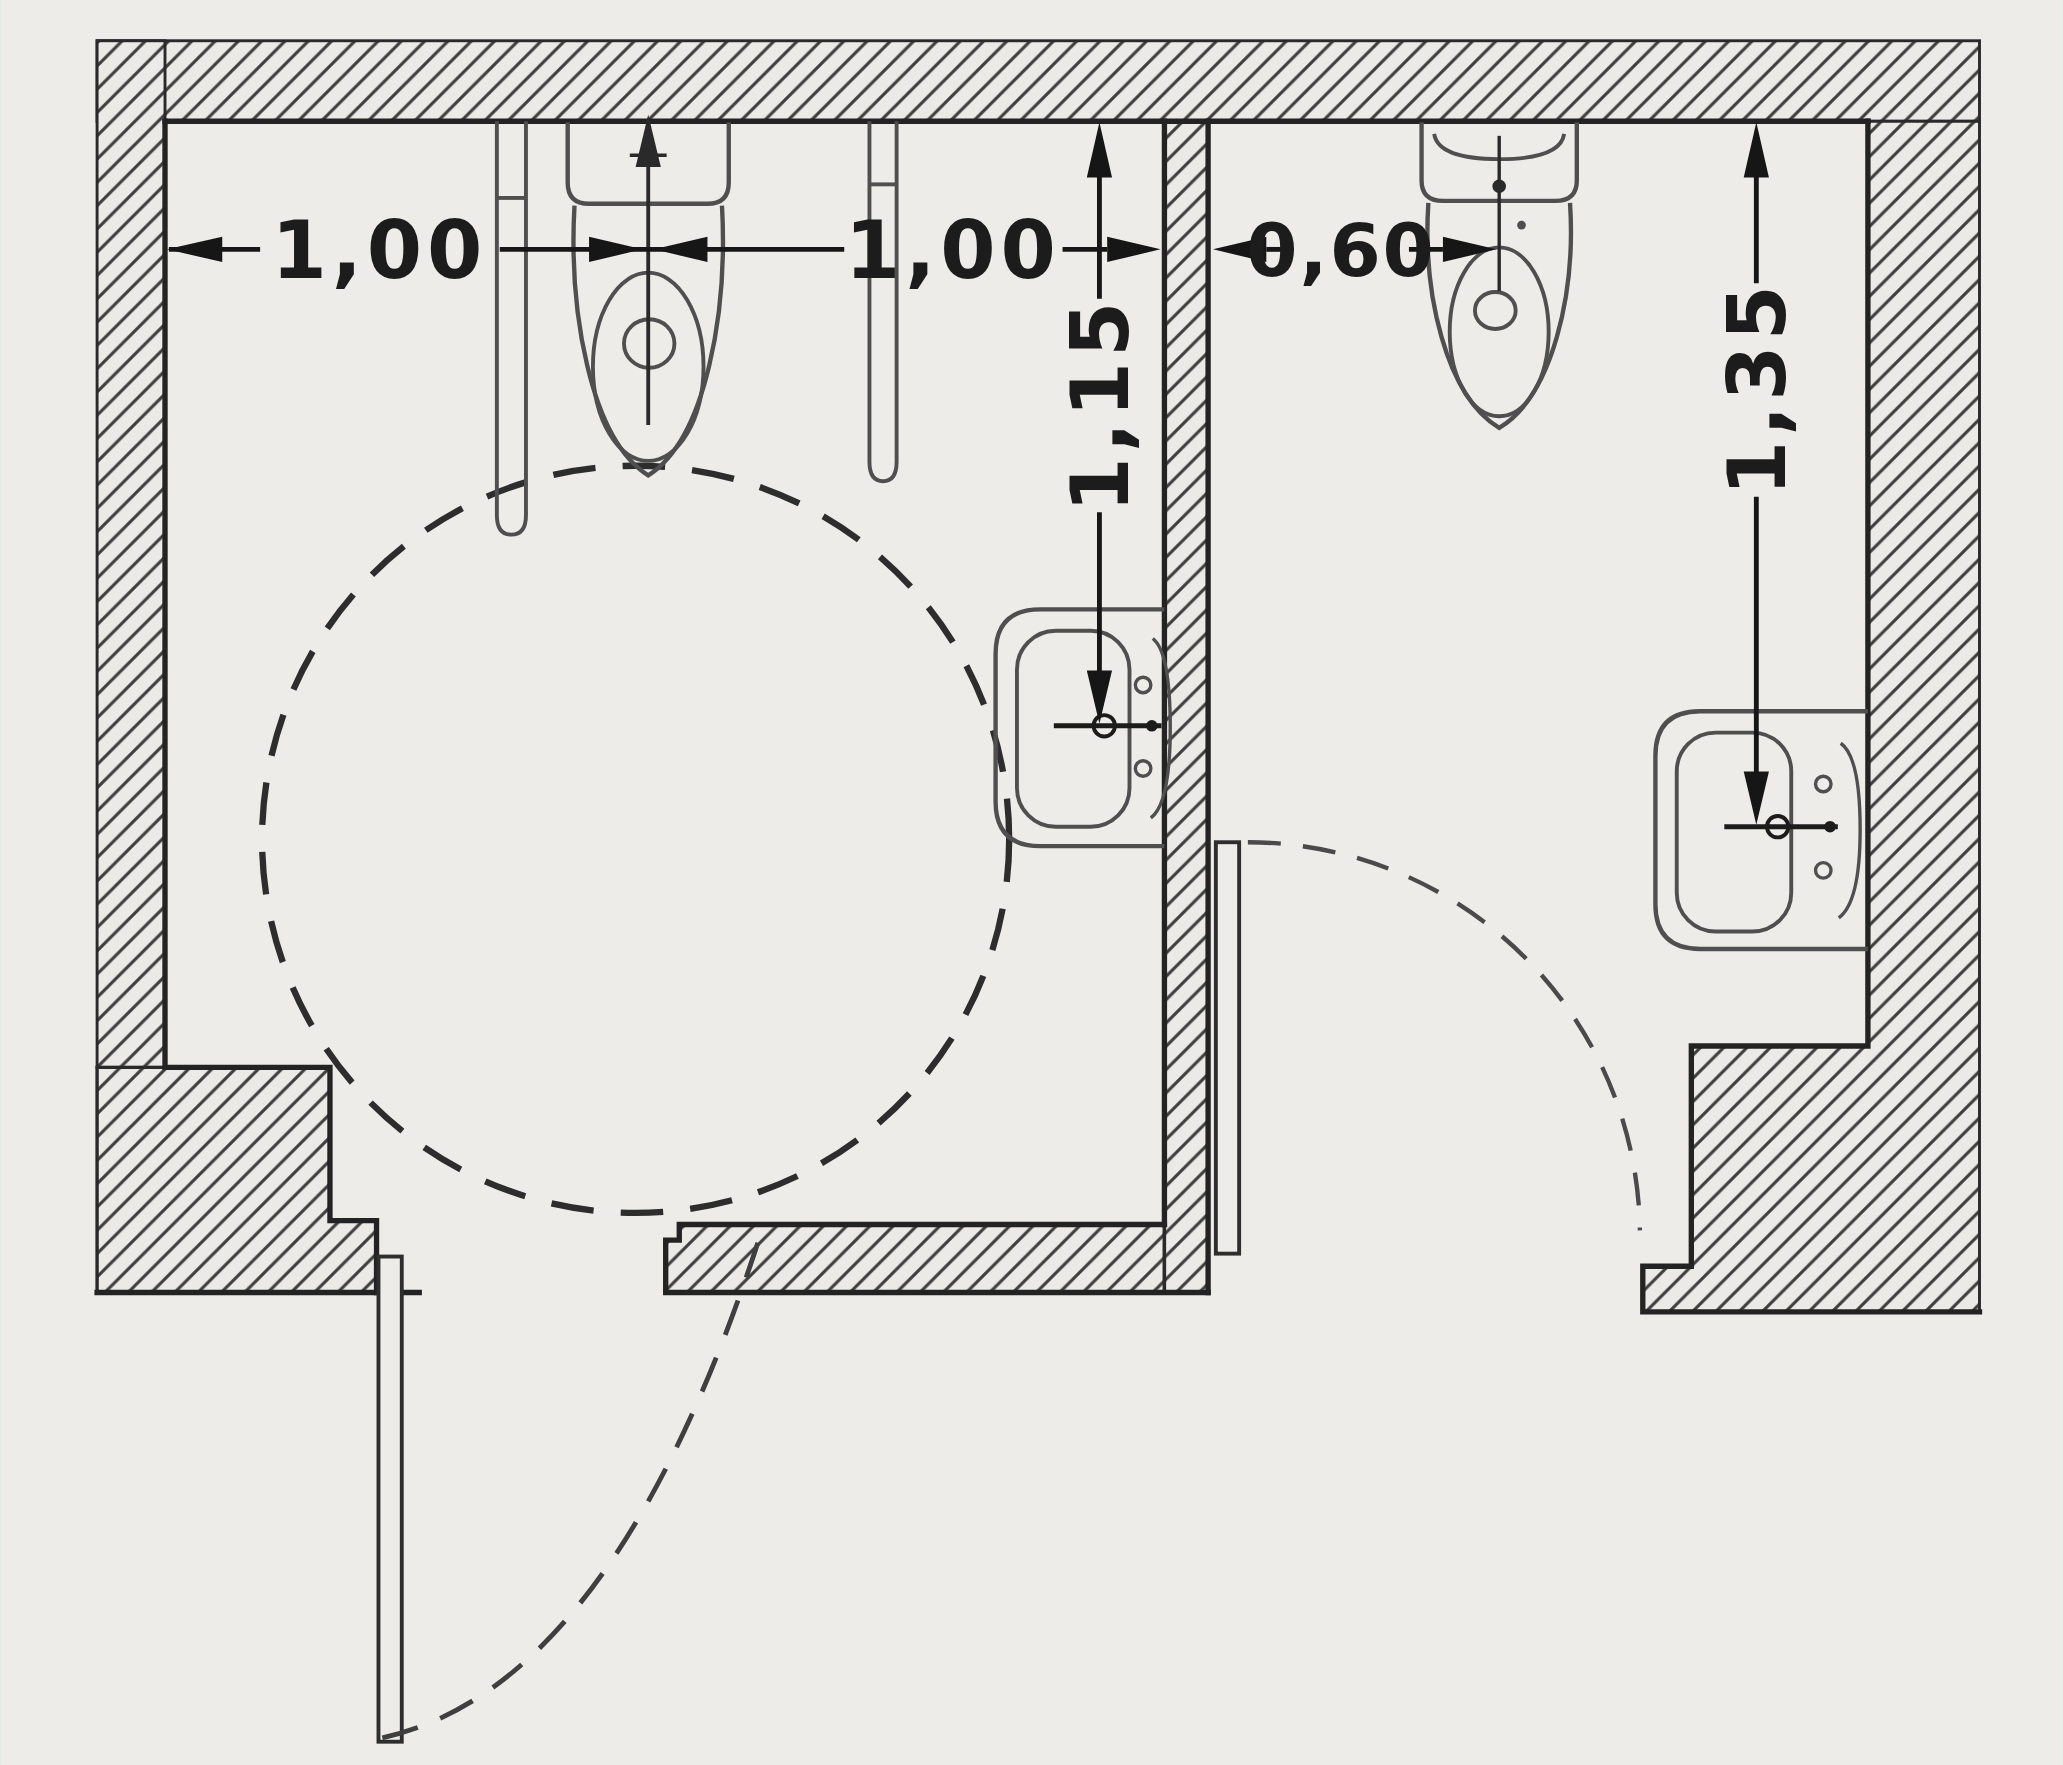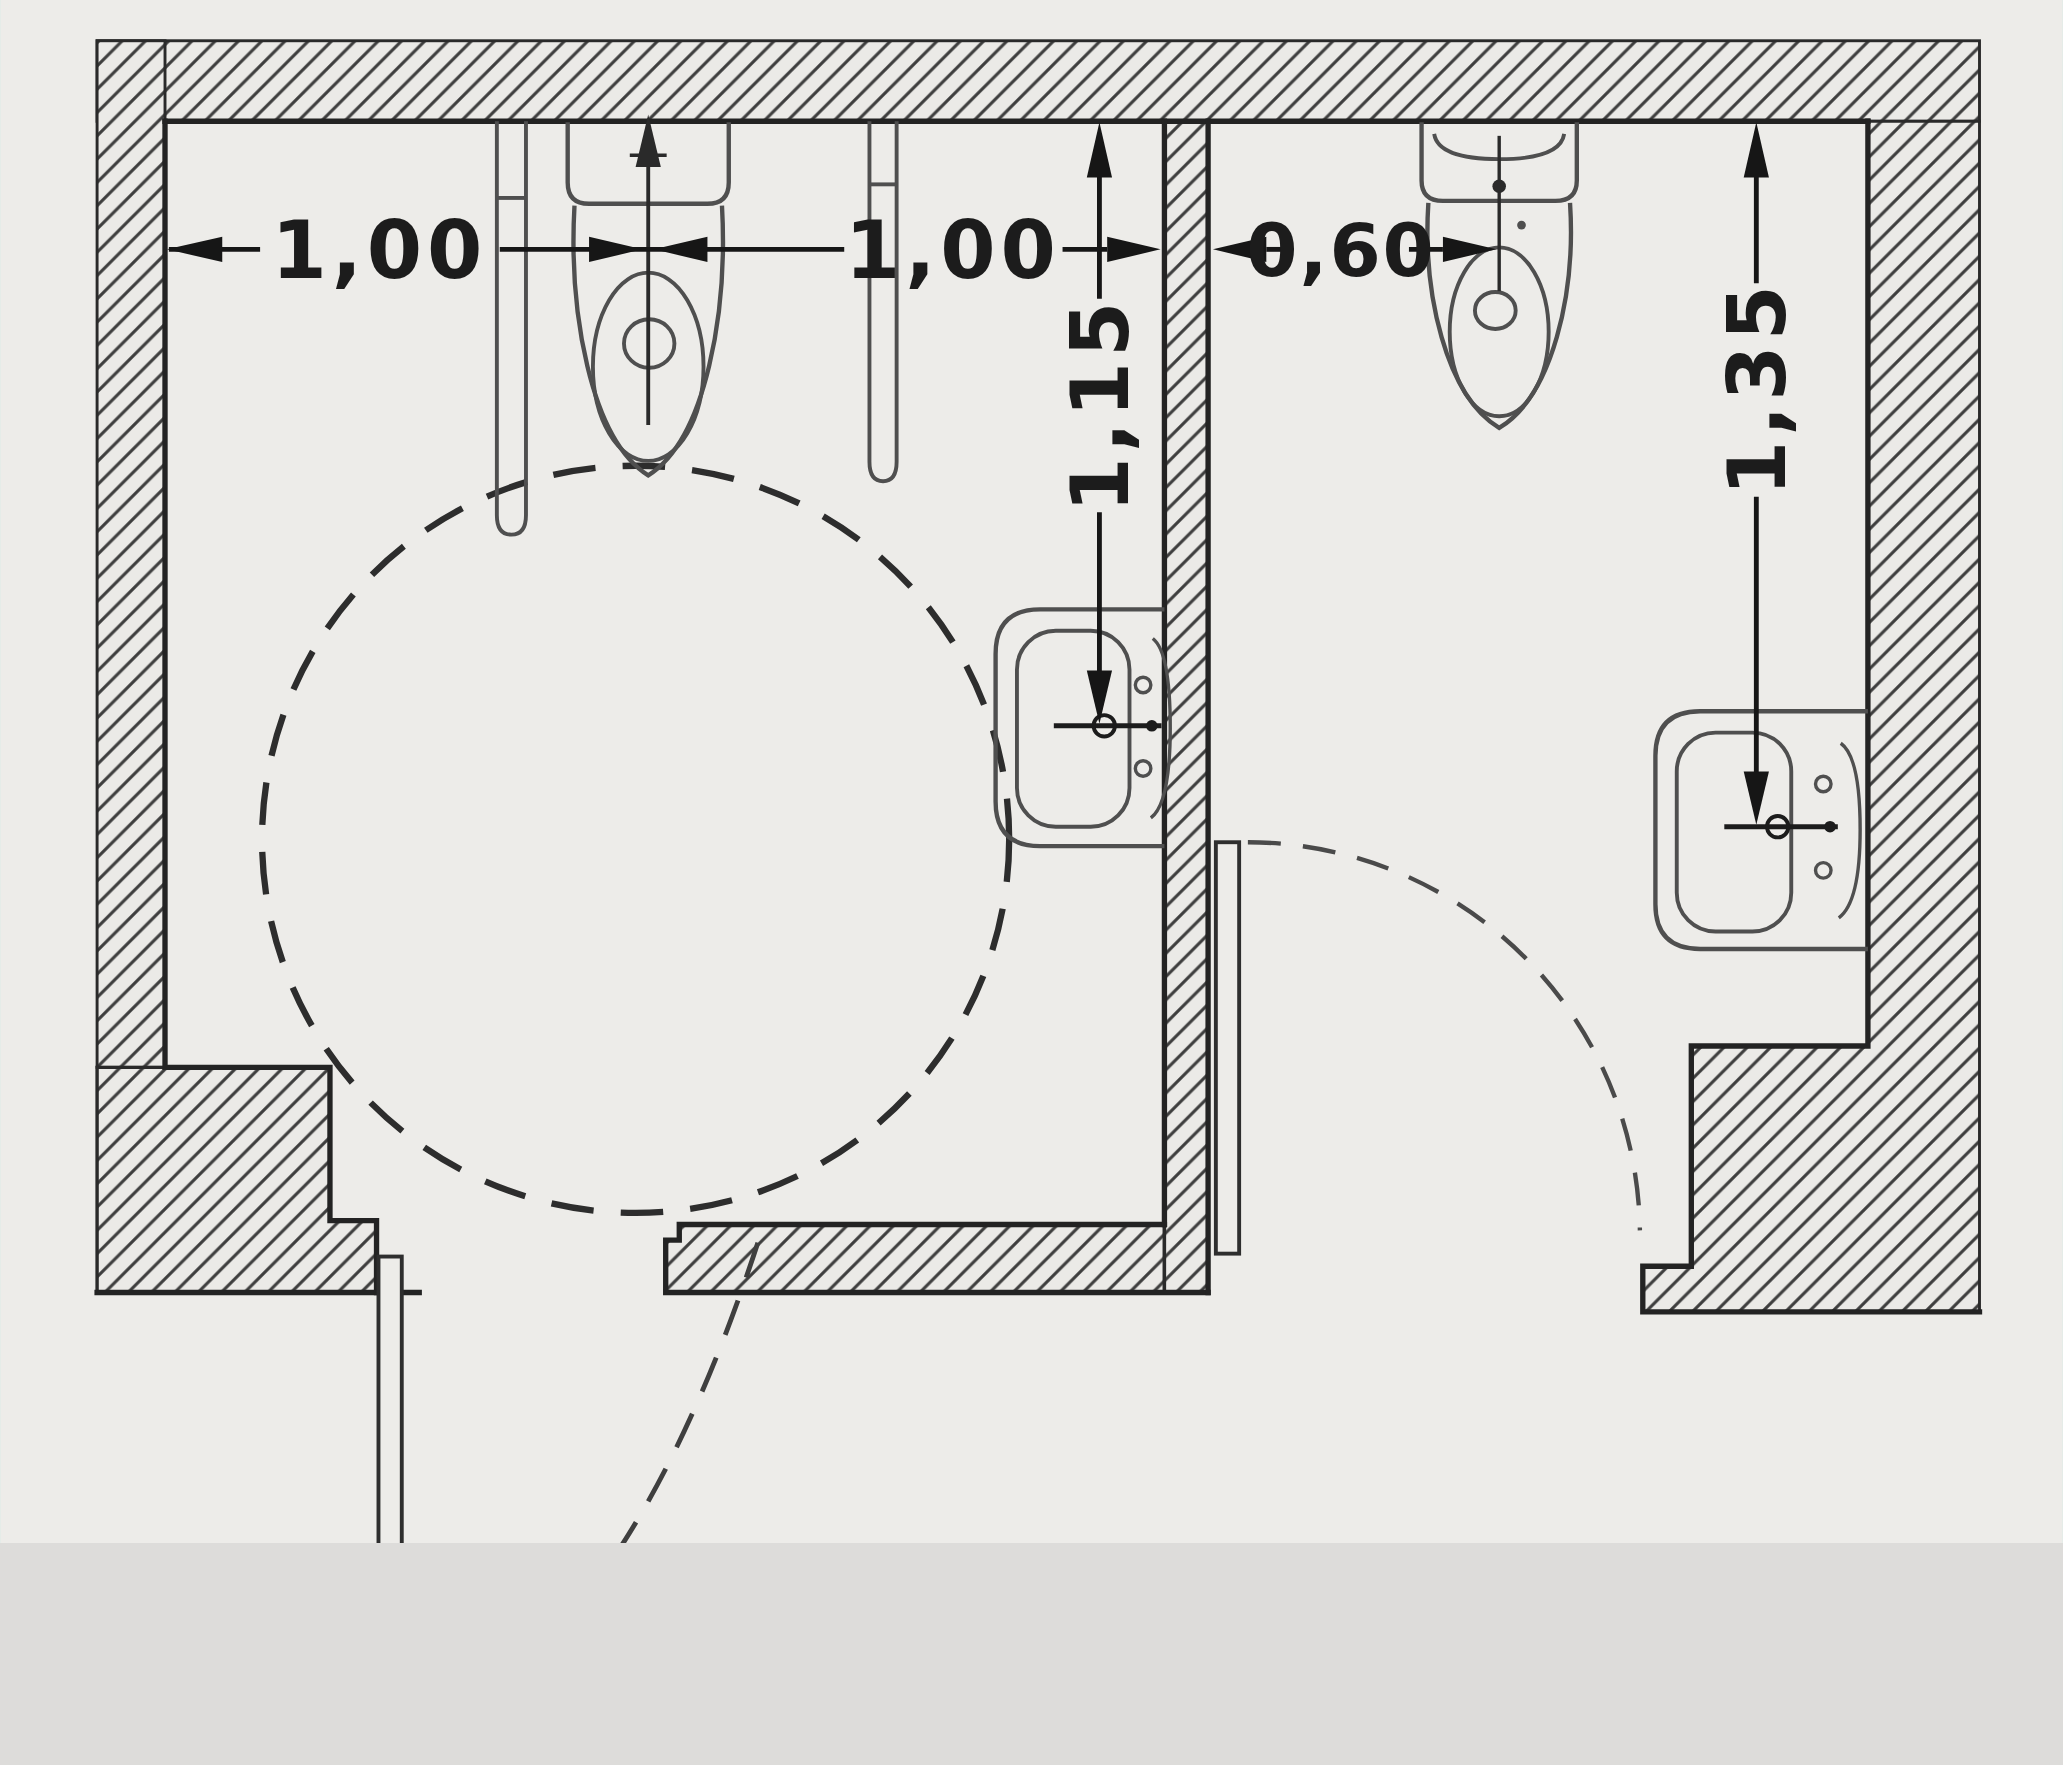--- a/index.html
+++ b/index.html
@@ -1,18 +1,18 @@
 <!DOCTYPE html>
 <html><head>
 <meta charset="utf-8">
 <style>
   html,body{margin:0;padding:0;background:#dddcda;}
   .stage{
     position:relative;
-    width:2063px;height:1543px;
+    width:2063px;height:1765px;
     background:#5eead4;
     overflow:hidden;
     font-family:"DejaVu Sans", sans-serif;
   }
   svg{position:absolute;left:0;top:0;display:block;}
   text.dim{
     font-family:"DejaVu Sans", sans-serif;
     font-weight:bold;
     font-size:82px;
     letter-spacing:5px;

